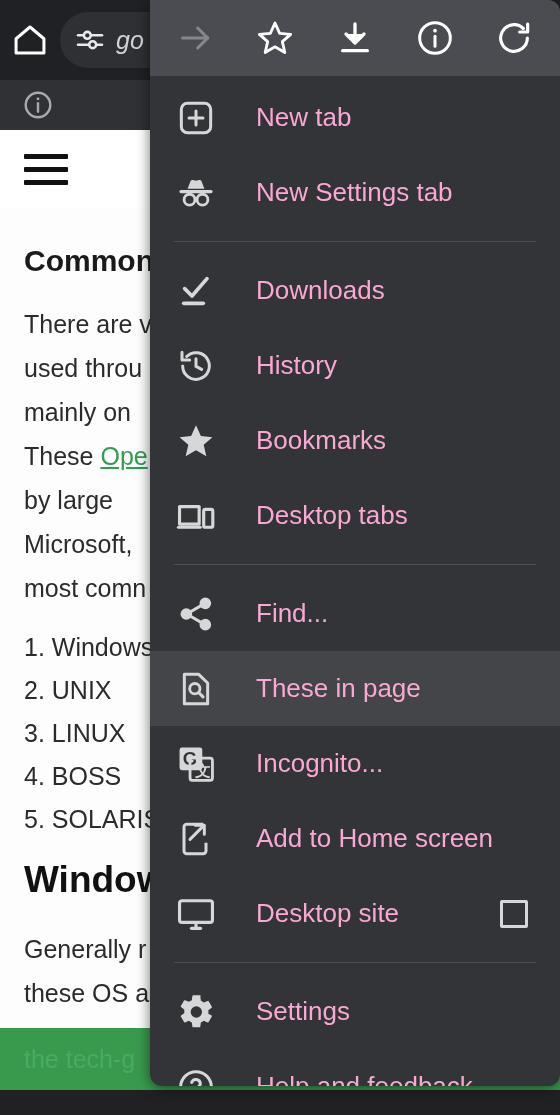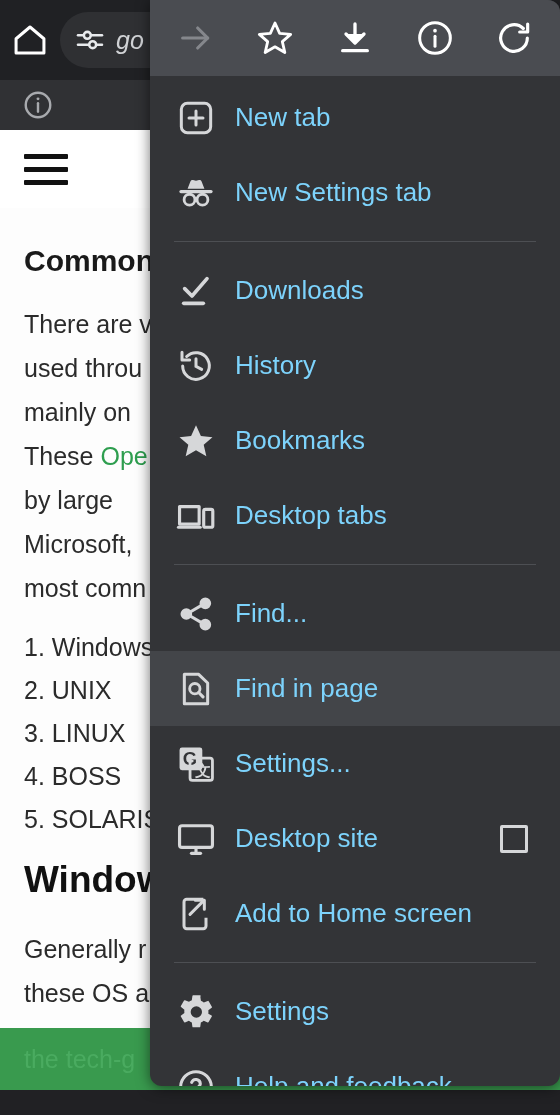--- a/index.html
+++ b/index.html
@@ -87,21 +87,21 @@
     white-space: nowrap;
   }
   .pg-p {
     font-size: 25px;
     line-height: 44px;
     color: #2b2b2b;
     text-align: justify;
     white-space: nowrap;
     margin-bottom: 16px;
   }
-  .pg-link { color: #2e9e4f; }
+  .pg-link { color: #2e9e4f; text-decoration: underline; }
   .pg-list {
     list-style: none;
     font-size: 25px;
     line-height: 43px;
     color: #2b2b2b;
     margin-bottom: 18px;
   }
   .pg-list li { white-space: nowrap; }
   .pg-h1 {
     font-size: 37px;
@@ -170,22 +170,22 @@
     padding-left: 24px;
     position: relative;
   }
   .mi.highlight { background: #434549; }
   .mi-icon {
     width: 44px; height: 44px;
     display: flex; align-items: center; justify-content: center;
     flex: 0 0 44px;
   }
   .mi-label {
-    margin-left: 17px;
-    color: #7dd3fc;
+    margin-left: 38px;
+    color: #f9a8d4;
     font-size: 26px;
     white-space: nowrap;
     text-align: center;
   }
   .mi-checkbox {
     position: absolute;
     right: 32px;
     width: 28px; height: 28px;
     border: 3px solid #d6d7d9;
     border-radius: 2px;
@@ -408,58 +408,58 @@
       </div>
 
       <div class="mi highlight">
         <span class="mi-icon">
           <svg width="40" height="40" viewBox="0 0 24 24" fill="none" stroke="#d6d7d9" stroke-width="1.8" stroke-linejoin="round">
             <path d="M5 3.2h8.6L19 8.4v12.4H5z"></path>
             <circle cx="11.3" cy="11.8" r="3.1" stroke-width="1.7"></circle>
             <line x1="13.6" y1="14.1" x2="16.2" y2="16.7" stroke-linecap="round" stroke-width="1.9"></line>
           </svg>
         </span>
-        <span class="mi-label">Find in page</span>
+        <span class="mi-label">These in page</span>
       </div>
 
       <div class="mi">
         <span class="mi-icon">
           <svg width="42" height="42" viewBox="0 0 24 24">
             <rect x="2.6" y="2.6" width="13" height="13" rx="1.4" fill="#d6d7d9"></rect>
             <text x="4.4" y="12.6" font-family="Liberation Sans, sans-serif" font-size="10.5" font-weight="bold" fill="#333437">G</text>
             <rect x="8.6" y="8.6" width="12.8" height="12.8" rx="1.4" fill="none" stroke="#d6d7d9" stroke-width="1.6"></rect>
             <text x="11.4" y="18.8" font-family="Liberation Sans, sans-serif" font-size="9" font-weight="bold" fill="#d6d7d9">文</text>
           </svg>
         </span>
-        <span class="mi-label">Settings...</span>
+        <span class="mi-label">Incognito...</span>
+      </div>
+
+      <div class="mi">
+        <span class="mi-icon">
+          <svg width="40" height="40" viewBox="0 0 24 24" fill="none" stroke="#d6d7d9" stroke-width="1.8" stroke-linejoin="round">
+            <path d="M16.4 3.2H6.4a1.6 1.6 0 0 0-1.6 1.6v14.4a1.6 1.6 0 0 0 1.6 1.6h10a1.6 1.6 0 0 0 1.6-1.6v-5"></path>
+            <line x1="8.4" y1="12.2" x2="16.6" y2="4" stroke-linecap="round"></line>
+            <polyline points="11.6,3.8 17,3.8 17,9.2" stroke-linecap="round"></polyline>
+          </svg>
+        </span>
+        <span class="mi-label">Add to Home screen</span>
       </div>
 
       <div class="mi">
         <span class="mi-icon">
           <svg width="42" height="42" viewBox="0 0 24 24" fill="none" stroke="#d6d7d9" stroke-width="1.8" stroke-linejoin="round">
             <rect x="2.6" y="4.4" width="18.8" height="12.4" rx="1.4"></rect>
             <line x1="9.4" y1="20.2" x2="14.6" y2="20.2" stroke-linecap="round"></line>
             <line x1="12" y1="16.8" x2="12" y2="20.2"></line>
           </svg>
         </span>
         <span class="mi-label">Desktop site</span>
         <span class="mi-checkbox"></span>
       </div>
 
-      <div class="mi">
-        <span class="mi-icon">
-          <svg width="40" height="40" viewBox="0 0 24 24" fill="none" stroke="#d6d7d9" stroke-width="1.8" stroke-linejoin="round">
-            <path d="M16.4 3.2H6.4a1.6 1.6 0 0 0-1.6 1.6v14.4a1.6 1.6 0 0 0 1.6 1.6h10a1.6 1.6 0 0 0 1.6-1.6v-5"></path>
-            <line x1="8.4" y1="12.2" x2="16.6" y2="4" stroke-linecap="round"></line>
-            <polyline points="11.6,3.8 17,3.8 17,9.2" stroke-linecap="round"></polyline>
-          </svg>
-        </span>
-        <span class="mi-label">Add to Home screen</span>
-      </div>
-
       <div class="divider"></div>
 
       <div class="mi">
         <span class="mi-icon">
           <svg width="40" height="40" viewBox="0 0 24 24" fill="#d6d7d9">
             <path d="M19.4 13a7.6 7.6 0 0 0 .06-1 7.6 7.6 0 0 0-.06-1l2-1.56a.48.48 0 0 0 .12-.6l-1.9-3.28a.48.48 0 0 0-.58-.2l-2.36.94a6.9 6.9 0 0 0-1.72-1l-.36-2.5A.46.46 0 0 0 14.1 2H10.3a.46.46 0 0 0-.46.4l-.36 2.5a7.2 7.2 0 0 0-1.72 1l-2.36-.94a.47.47 0 0 0-.58.2L2.92 8.44a.46.46 0 0 0 .12.6L5.04 10.6a7.74 7.74 0 0 0 0 2L3.04 14.16a.46.46 0 0 0-.12.6l1.9 3.28a.48.48 0 0 0 .58.2l2.36-.94a6.9 6.9 0 0 0 1.72 1l.36 2.5a.46.46 0 0 0 .46.4h3.8a.46.46 0 0 0 .46-.4l.36-2.5a7 7 0 0 0 1.72-1l2.36.94a.48.48 0 0 0 .58-.2l1.9-3.28a.48.48 0 0 0-.12-.6zM12.2 15.4A3.4 3.4 0 1 1 15.6 12a3.4 3.4 0 0 1-3.4 3.4z"></path>
           </svg>
         </span>
         <span class="mi-label">Settings</span>
       </div>

